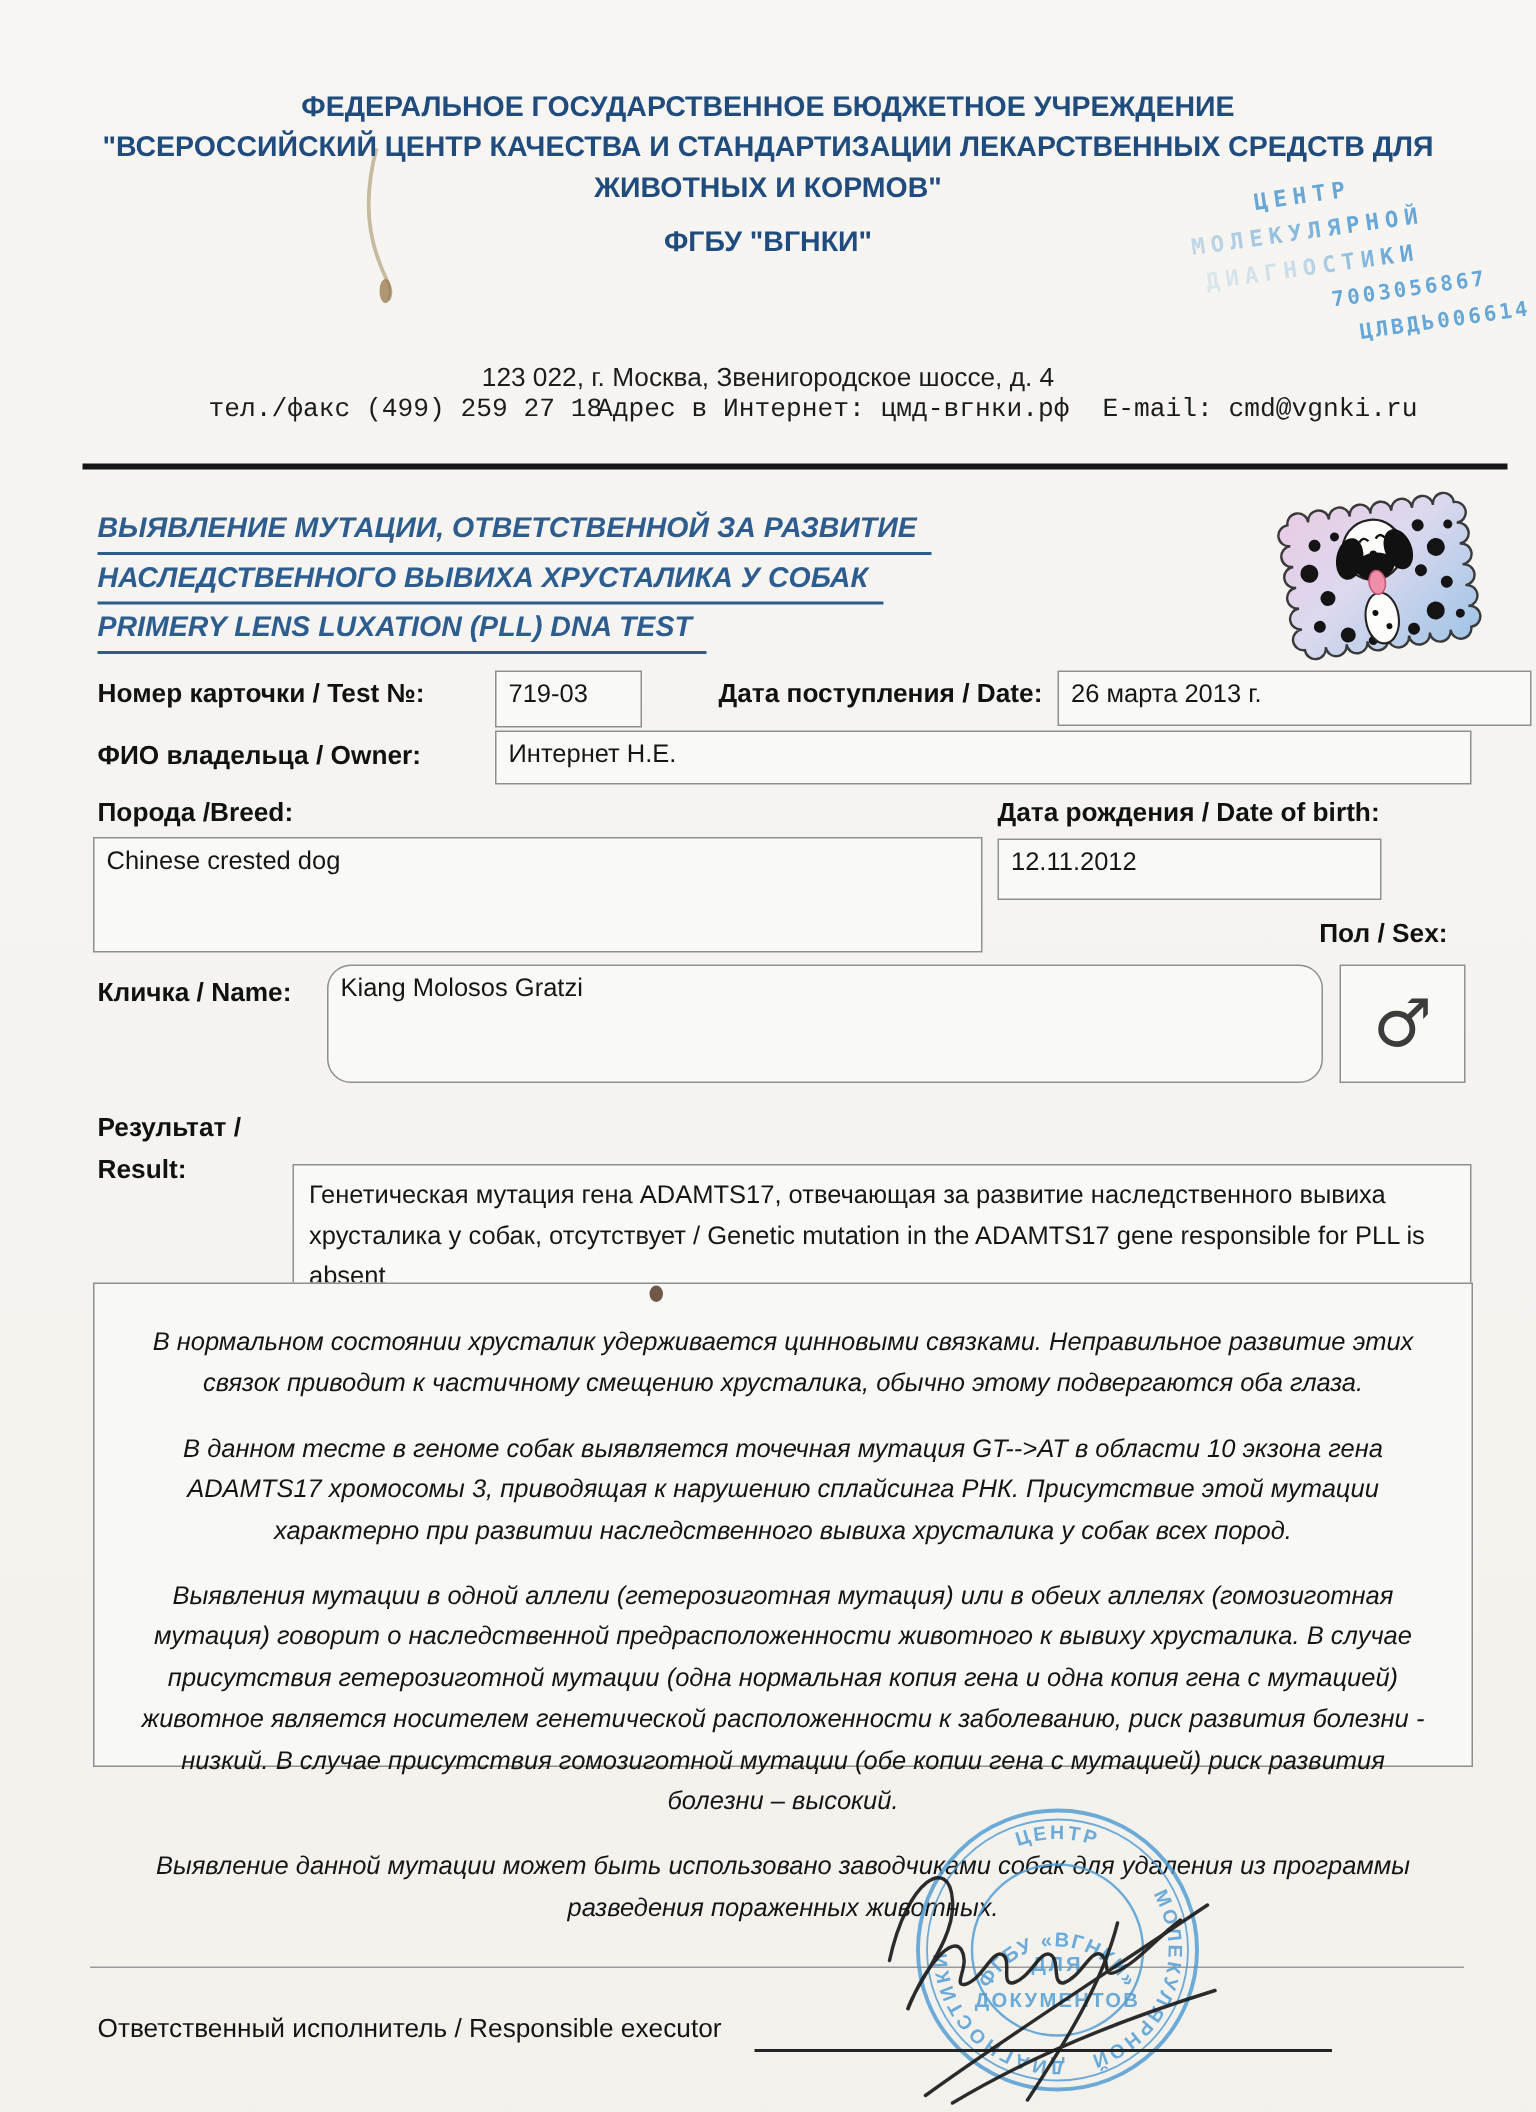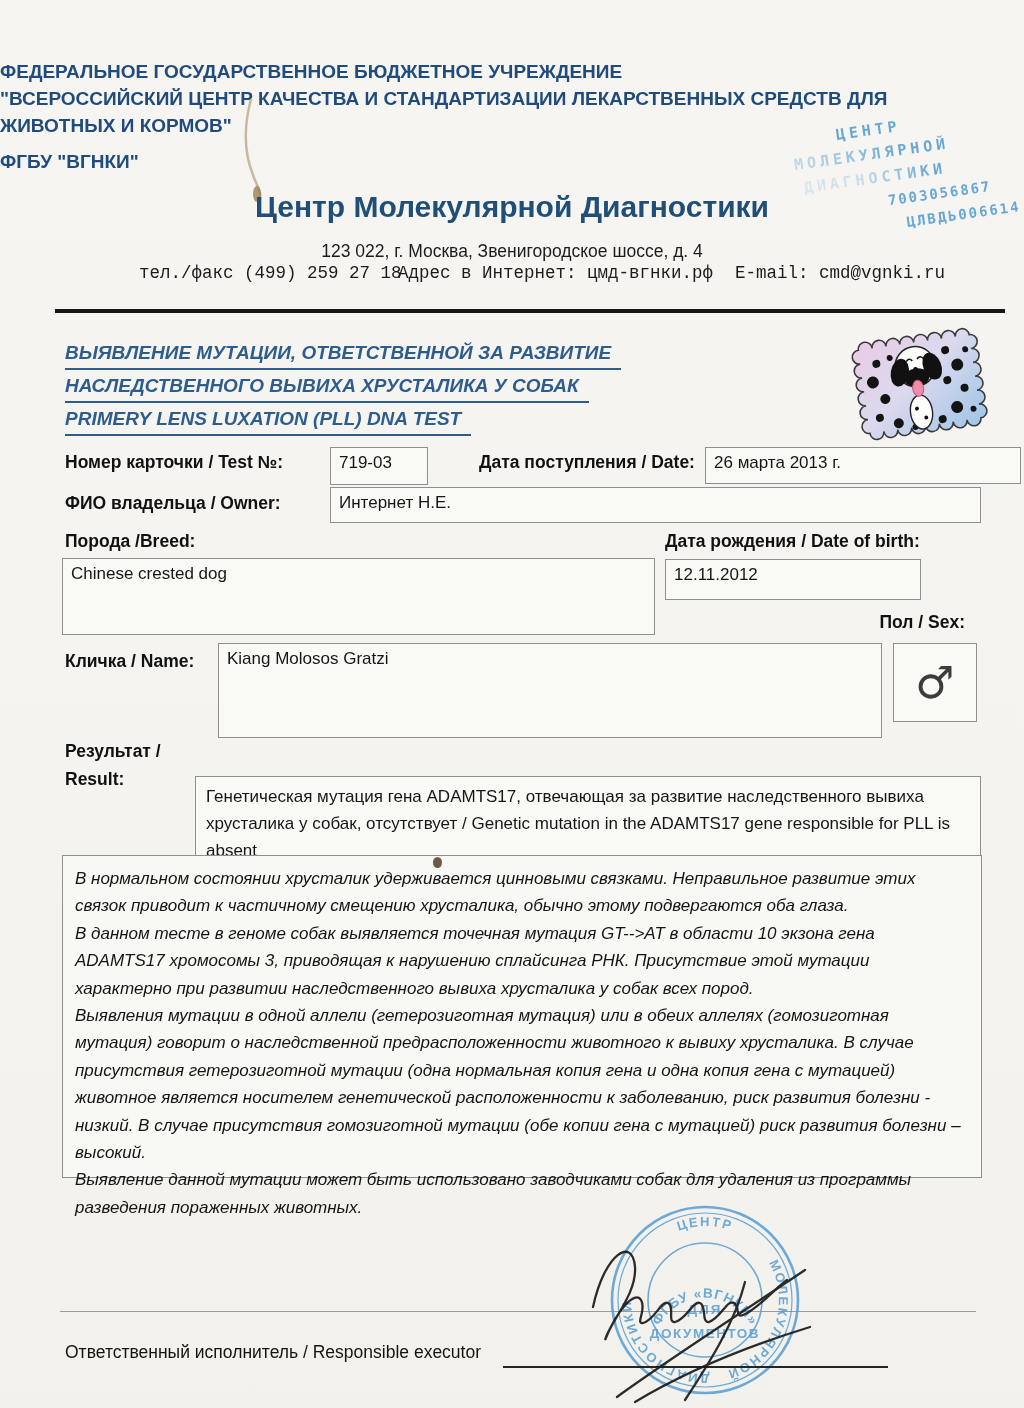--- a/index.html
+++ b/index.html
@@ -7,21 +7,21 @@
     position:relative;
     width:1024px;height:1408px;
     margin:0 auto;
     background:linear-gradient(180deg,#f6f5f1 0%,#f4f3ef 60%,#f2f1ec 100%);
     font-family:"Liberation Sans", sans-serif;
     color:#1a1a1a;
     overflow:hidden;
   }
   .abs{position:absolute;}
   
-  .org-block{left:0;top:58px;width:1024px;text-align:left;
+  .org-block{left:0;top:58px;width:1024px;text-align:center;
     color:#1f4b7d;font-weight:bold;font-size:19px;line-height:27px;}
   .org-line4{margin-top:9px;}
   .center-name{left:0;top:190px;width:1024px;text-align:center;
     color:#1f4e79;font-weight:bold;font-size:30px;}
   .address{left:0;top:241px;width:1024px;text-align:center;font-size:17.5px;color:#1c1c1c;}
   .contact{font-size:17.5px;color:#1c1c1c;top:263px;font-family:Liberation Mono, monospace;}
   .contact.phone{left:139px;}
   .contact.web{left:398px;}
   .contact.email{left:735px;}
   
@@ -51,30 +51,30 @@
   .lbl-date{left:479px;top:452px;}
   .box-date{left:705px;top:447px;width:316px;height:37px;}
   .lbl-owner{left:65px;top:493px;}
   .box-owner{left:330px;top:487px;width:651px;height:36px;}
   .lbl-breed{left:65px;top:531px;}
   .lbl-dob{left:665px;top:531px;}
   .box-breed{left:62px;top:558px;width:593px;height:77px;}
   .box-dob{left:665px;top:559px;width:256px;height:41px;}
   .lbl-sex{left:820px;top:612px;width:145px;text-align:right;}
   .lbl-name{left:65px;top:651px;}
-  .box-name{left:218px;top:643px;width:664px;height:95px;}
+  .box-name{left:218px;top:643px;width:664px;height:79px;border-radius:16px;}
   .box-sex{left:893px;top:643px;width:84px;height:79px;
     display:flex;align-items:center;justify-content:center;}
   .male{font-family:"DejaVu Sans",sans-serif;font-size:44px;font-weight:400;color:#3c3c3c;}
   .lbl-result{left:65px;top:737px;line-height:28px;}
   .box-result{left:195px;top:776px;width:786px;height:113px;line-height:27px;padding:6px 10px;}
   
   .info-box{left:62px;top:855px;width:920px;height:323px;background:#f8f8f4;
     border:1px solid #8f8f8f;box-sizing:border-box;padding:9px 12px;}
-  .info-box p{margin:0;font-style:italic;font-size:17px;line-height:27.4px;color:#151515;}
+  .info-box p{margin:16px;font-style:italic;font-size:17px;line-height:27.4px;color:#151515;text-align:center;}
   
   .thin-line{left:60px;top:1311px;width:916px;height:1px;background:#9a9a9a;}
   .lbl-executor{left:65px;top:1342px;font-size:17.5px;color:#141414;}
   .sig-line{left:503px;top:1366px;width:385px;height:2px;background:#242424;}
   
   .stain-dot{left:433px;top:857px;width:9px;height:11px;border-radius:50%;
     background:#5f4632;opacity:.9;}
   svg{display:block;}
 </style>
 </head>
@@ -95,21 +95,20 @@
   </div>
 
   <div class="abs corner-stamp">
     <div class="l">ЦЕНТР</div>
     <div class="l fade1">МОЛЕКУЛЯРНОЙ</div>
     <div class="l fade2">ДИАГНОСТИКИ</div>
     <div class="num num1">7003056867</div>
     <div class="num">ЦЛВДЬ006614</div>
   </div>
 
-  <div class="abs center-name">Центр Молекулярной Диагностики</div>
   <div class="abs address">123 022, г. Москва, Звенигородское шоссе, д. 4</div>
   <div class="abs contact phone">тел./факс (499) 259 27 18</div>
   <div class="abs contact web">Адрес в Интернет: цмд-вгнки.рф</div>
   <div class="abs contact email">E-mail: cmd@vgnki.ru</div>
 
   <div class="abs thick-line"></div>
 
   <div class="abs doc-title">
     <span class="tl">ВЫЯВЛЕНИЕ МУТАЦИИ, ОТВЕТСТВЕННОЙ ЗА РАЗВИТИЕ</span><br>
     <span class="tl">НАСЛЕДСТВЕННОГО ВЫВИХА ХРУСТАЛИКА У СОБАК</span><br>

